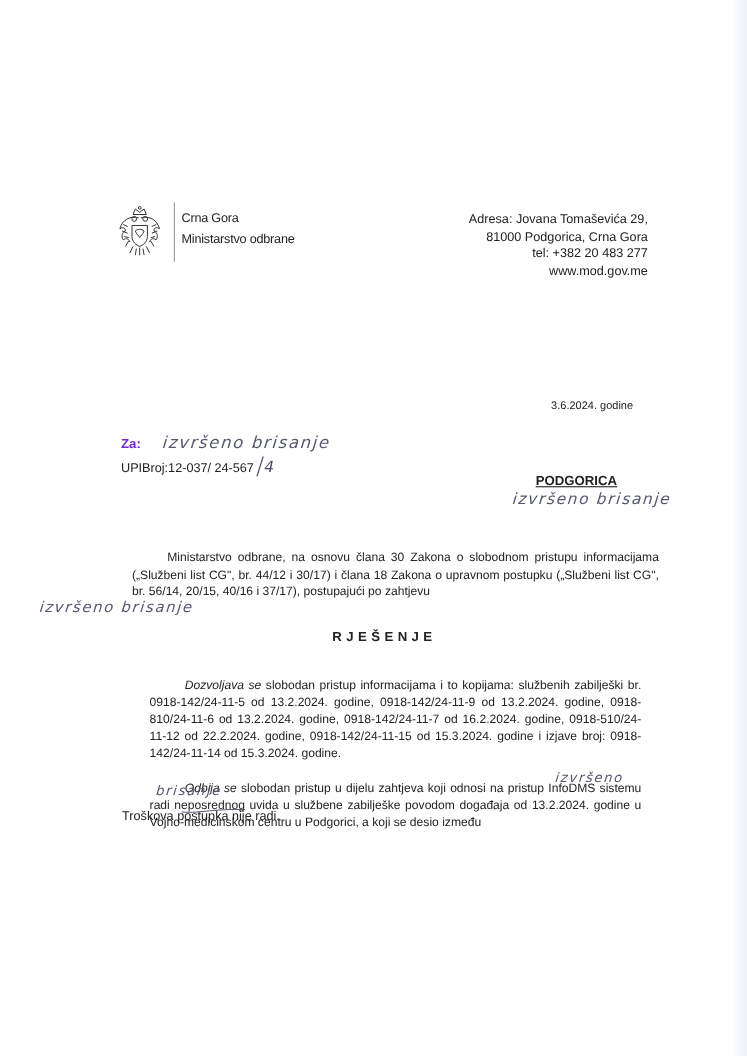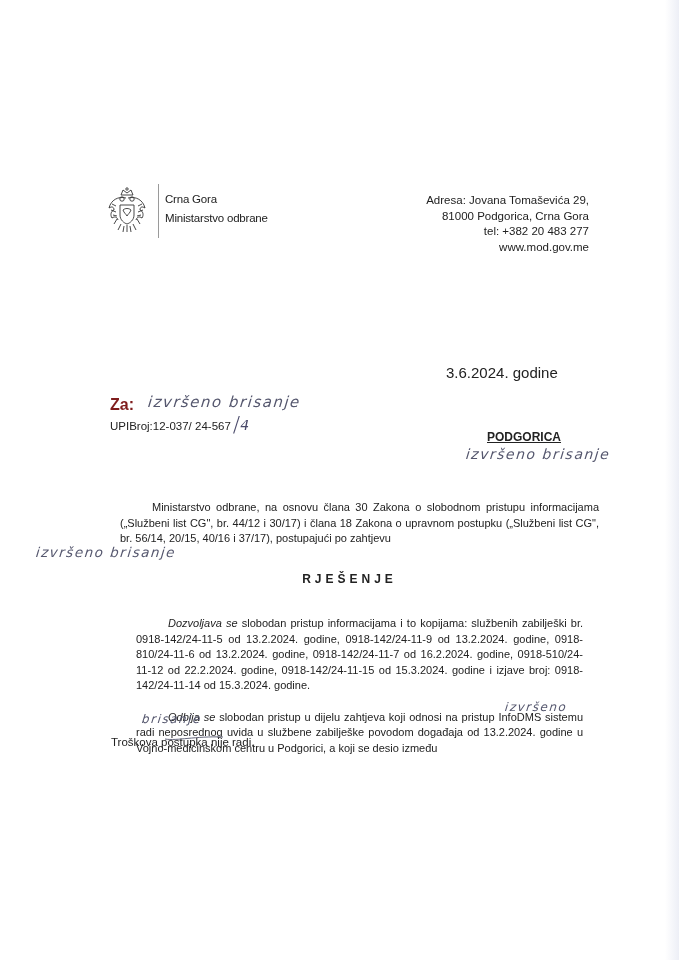--- a/index.html
+++ b/index.html
@@ -65,27 +65,27 @@
       margin-left: 2px;
     }
     .ref .num-hand {
       font-family: "DejaVu Sans", sans-serif;
       font-size: 14px;
       color: #4a4a6a;
       font-style: italic;
     }
     .za {
       left: 110px; top: 396px;
-      font-size: 16px;
+      font-size: 12px;
       font-weight: bold;
-      color: #7f1d1d;
+      color: #6d28d9;
     }
     .date {
-      left: 446px; top: 364px;
-      font-size: 15px;
+      left: 501px; top: 364px;
+      font-size: 10px;
       color: #222;
     }
     .city {
       left: 487px; top: 430px;
       font-size: 12px;
       font-weight: bold;
       text-decoration: underline;
       color: #222;
       text-align: right;
     }

